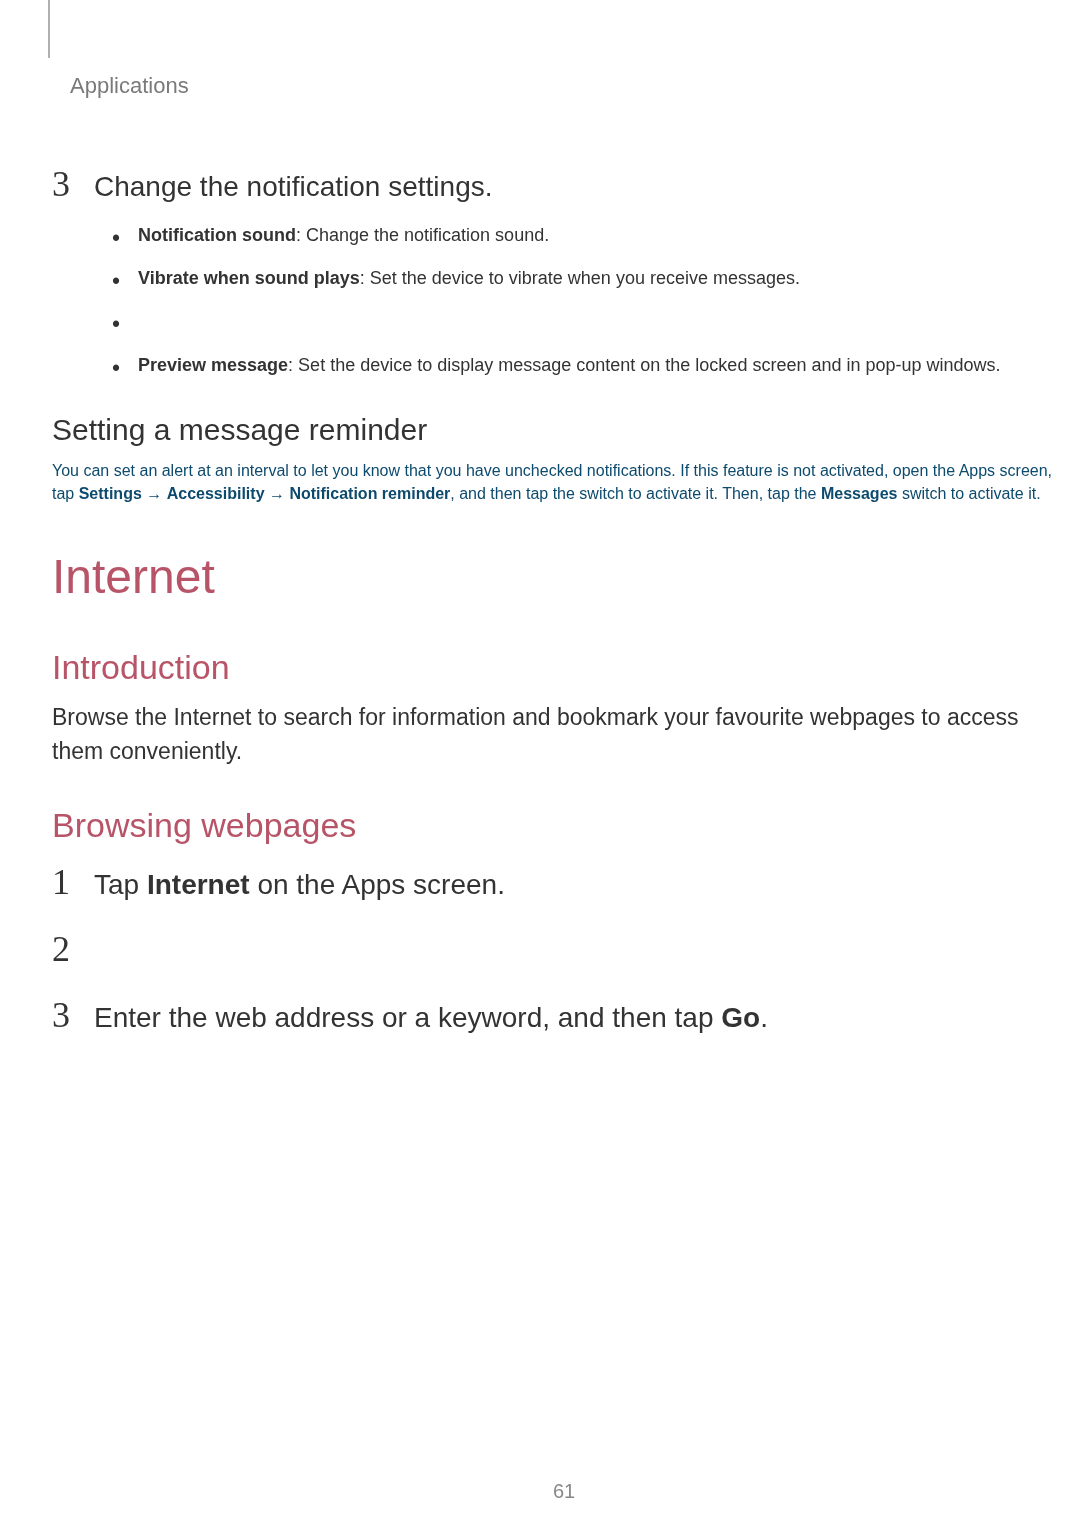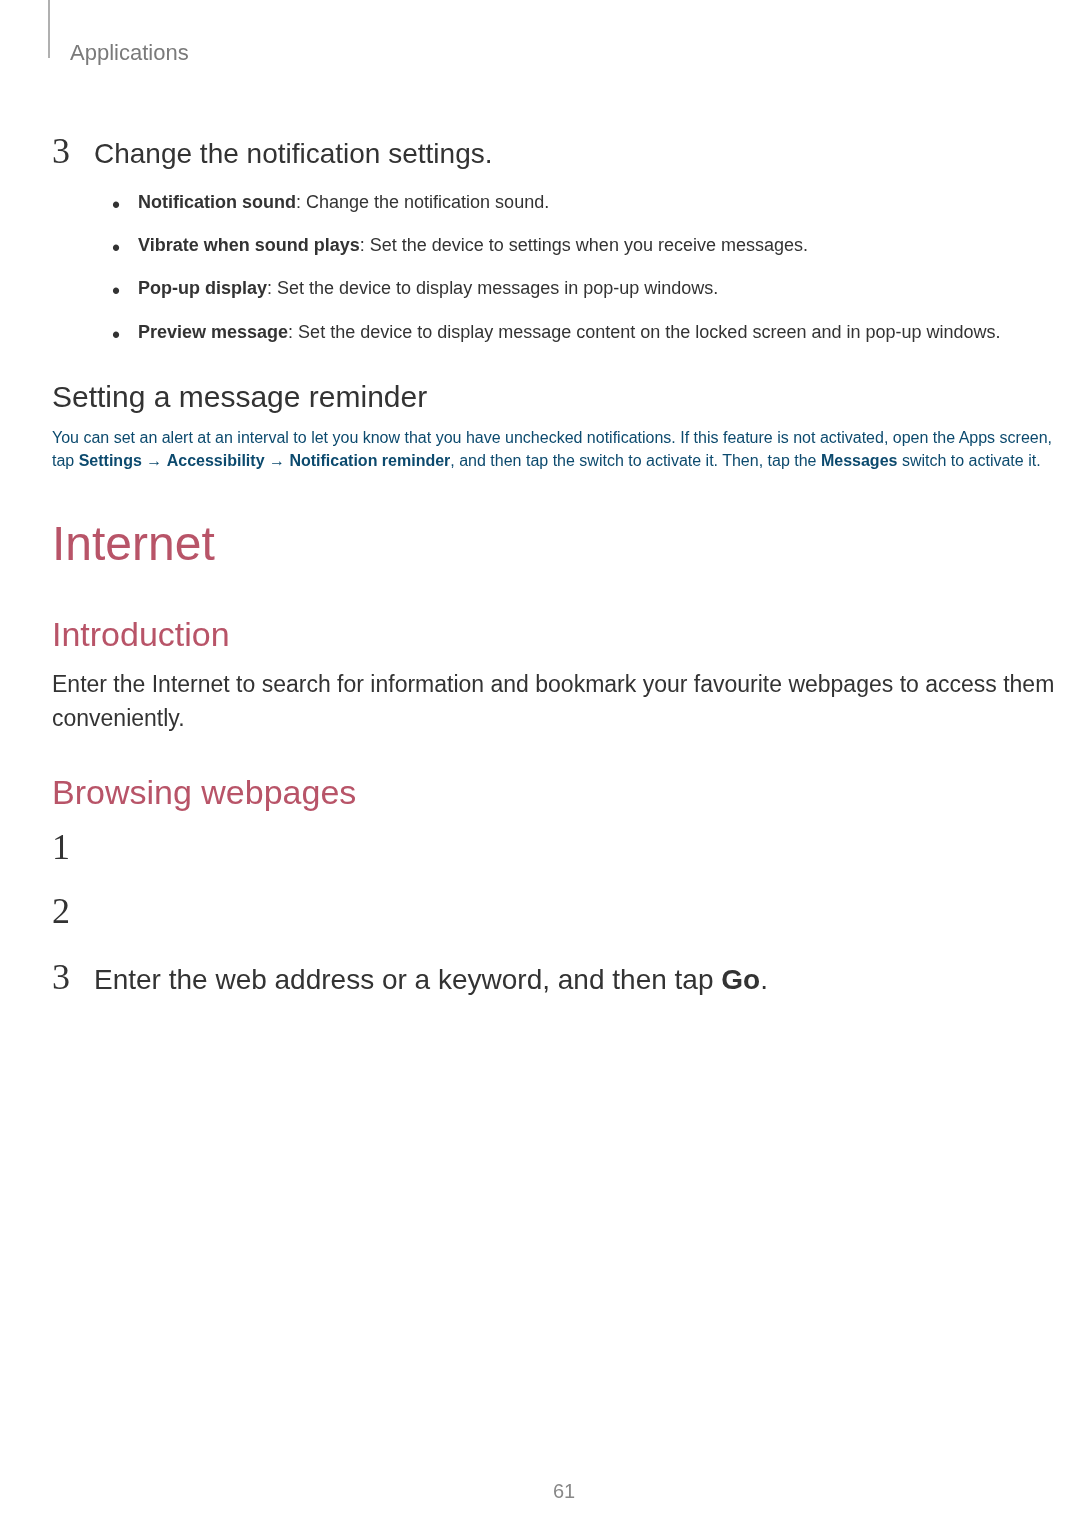--- a/index.html
+++ b/index.html
@@ -10,20 +10,21 @@
     body {
       font-family: -apple-system, BlinkMacSystemFont, "Segoe UI", Helvetica, Arial, sans-serif;
       background: #ffffff;
       width: 1080px;
       height: 1527px;
       position: relative;
       color: #333;
     }
     .page-container {
       padding: 34px 21px 40px 52px;
+      margin-top: 33px;
     }
     .header-marker {
       position: absolute;
       left: 48px;
       top: 0;
       width: 2px;
       height: 58px;
       background: #b0b0b0;
     }
     .breadcrumb {
@@ -141,45 +142,45 @@
     <div class="step-text">Change the notification settings.</div>
   </div>
 
   <div class="bullet-list">
     <div class="bullet-item">
       <div class="bullet-dot">•</div>
       <div class="bullet-text"><span class="bold-term">Notification sound</span><span>: Change the notification sound.</span></div>
     </div>
     <div class="bullet-item">
       <div class="bullet-dot">•</div>
-      <div class="bullet-text"><span class="bold-term">Vibrate when sound plays</span><span>: Set the device to settings when you receive messages.</span></div>
+      <div class="bullet-text"><span class="bold-term">Vibrate when sound plays</span><span>: Set the device to vibrate when you receive messages.</span></div>
     </div>
     <div class="bullet-item">
       <div class="bullet-dot">•</div>
-      <div class="bullet-text"><span class="bold-term">Pop-up display</span><span>: Set the device to display messages in pop-up windows.</span></div>
     </div>
     <div class="bullet-item">
       <div class="bullet-dot">•</div>
       <div class="bullet-text"><span class="bold-term">Preview message</span><span>: Set the device to display message content on the locked screen and in pop-up windows.</span></div>
     </div>
   </div>
 
   <div class="h3-title">Setting a message reminder</div>
   <div class="body-text"><span>You can set an alert at an interval to let you know that you have unchecked notifications. If this feature is not activated, open the Apps screen, tap </span><span class="bold-term">Settings</span><span> → </span><span class="bold-term">Accessibility</span><span> → </span><span class="bold-term">Notification reminder</span><span>, and then tap the switch to activate it. Then, tap the </span><span class="bold-term">Messages</span><span> switch to activate it.</span></div>
 
   <div class="h1-title">Internet</div>
 
   <div class="h2-title">Introduction</div>
-  <div class="body-text-short">Enter the Internet to search for information and bookmark your favourite webpages to access them conveniently.</div>
+  <div class="body-text-short">Browse the Internet to search for information and bookmark your favourite webpages to access them conveniently.</div>
 
   <div class="h2-title">Browsing webpages</div>
 
   <div class="steps-block">
     <div class="step-row">
       <div class="step-num">1</div>
+      <div class="step-text"><span>Tap </span><span class="bold-term">Internet</span><span> on the Apps screen.</span></div>
     </div>
     <div class="step-row">
       <div class="step-num">2</div>
     </div>
     <div class="step-row">
       <div class="step-num">3</div>
       <div class="step-text"><span>Enter the web address or a keyword, and then tap </span><span class="bold-term">Go</span><span>.</span></div>
     </div>
   </div>
 

